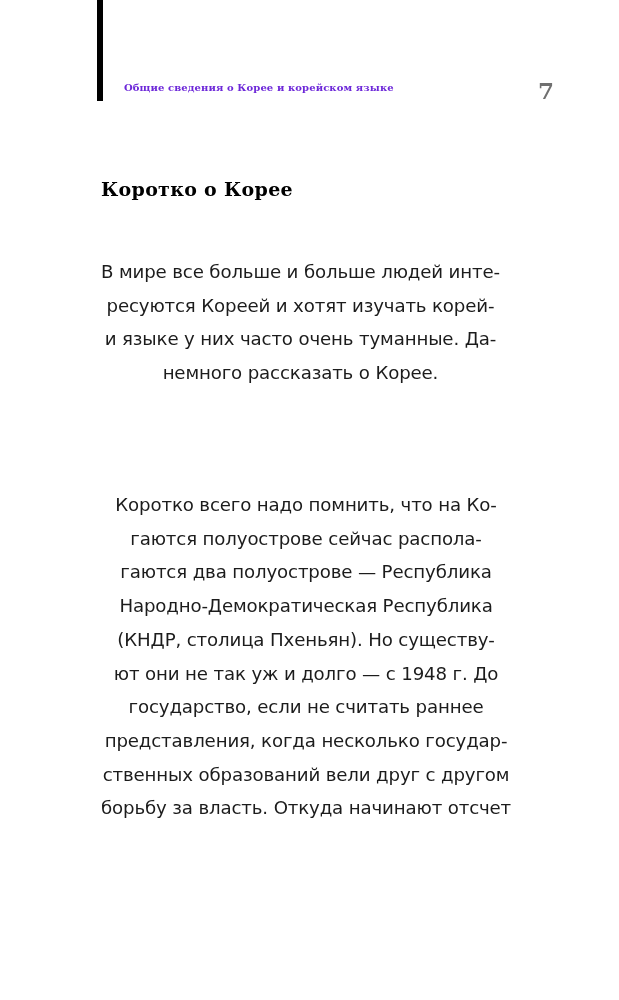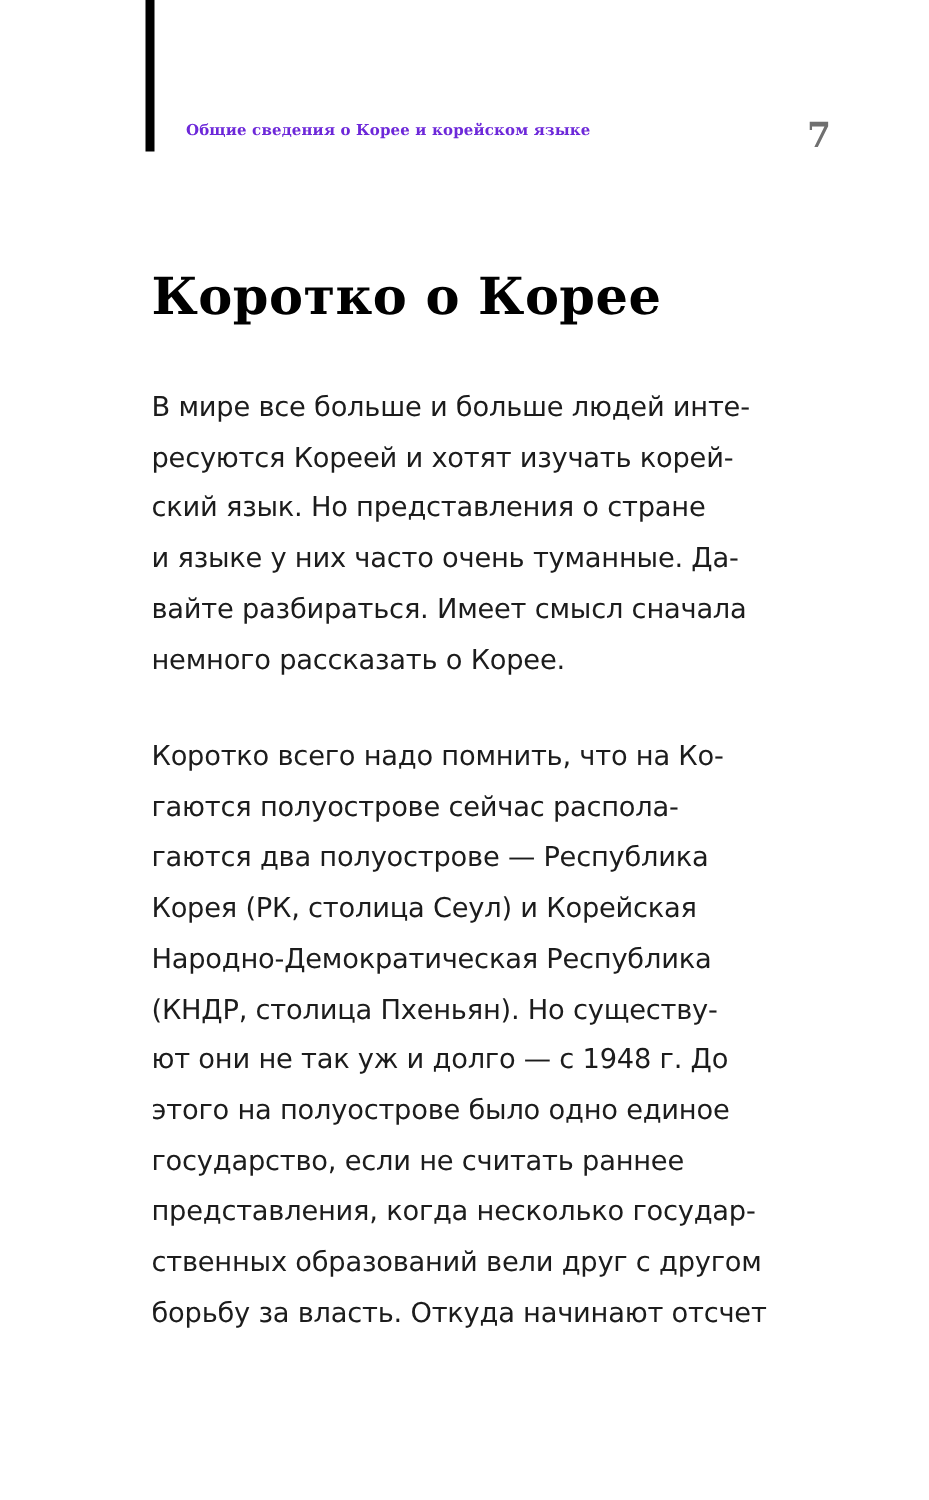--- a/index.html
+++ b/index.html
@@ -43,67 +43,64 @@
       font-size: 23px;
       color: #707070;
     }
     .chapter-title {
       position: absolute;
       left: 101px;
       top: 178px;
       margin: 0;
       font-family: "DejaVu Serif", serif;
       font-weight: 900;
-      font-size: 34px;
+      font-size: 19px;
       letter-spacing: 0.3px;
       color: #000000;
       white-space: nowrap;
     }
     .paragraph {
       position: absolute;
       left: 101px;
       margin: 0;
       font-family: "DejaVu Sans", sans-serif;
       font-size: 18.2px;
       line-height: 33.7px;
       color: #1c1c1c;
       letter-spacing: -0.15px;
     }
     .paragraph .line {
       display: block;
       white-space: nowrap;
+      text-align: center;
     }
     .p1 { top: 255px; }
     .p2 { top: 488px; }
   </style>
 </head>
 <body>
 
 <div class="page-bar"></div>
 
 <div class="running-header">Общие сведения о Корее и корейском языке</div>
 <div class="page-number">7</div>
 
 <h1 class="chapter-title">Коротко о Корее</h1>
 
 <p class="paragraph p1">
   <span class="line">В мире все больше и больше людей инте-</span>
   <span class="line">ресуются Кореей и хотят изучать корей-</span>
-  <span class="line">ский язык. Но представления о стране</span>
   <span class="line">и языке у них часто очень туманные. Да-</span>
-  <span class="line">вайте разбираться. Имеет смысл сначала</span>
   <span class="line">немного рассказать о Корее.</span>
 </p>
 
 <p class="paragraph p2">
   <span class="line">Коротко всего надо помнить, что на Ко-</span>
   <span class="line">гаются полуострове сейчас распола-</span>
   <span class="line">гаются два полуострове — Республика</span>
-  <span class="line">Корея (РК, столица Сеул) и Корейская</span>
   <span class="line">Народно-Демократическая Республика</span>
   <span class="line">(КНДР, столица Пхеньян). Но существу-</span>
   <span class="line">ют они не так уж и долго — с 1948 г. До</span>
-  <span class="line">этого на полуострове было одно единое</span>
   <span class="line">государство, если не считать раннее</span>
   <span class="line">представления, когда несколько государ-</span>
   <span class="line">ственных образований вели друг с другом</span>
   <span class="line">борьбу за власть. Откуда начинают отсчет</span>
 </p>
 
 </body></html>

